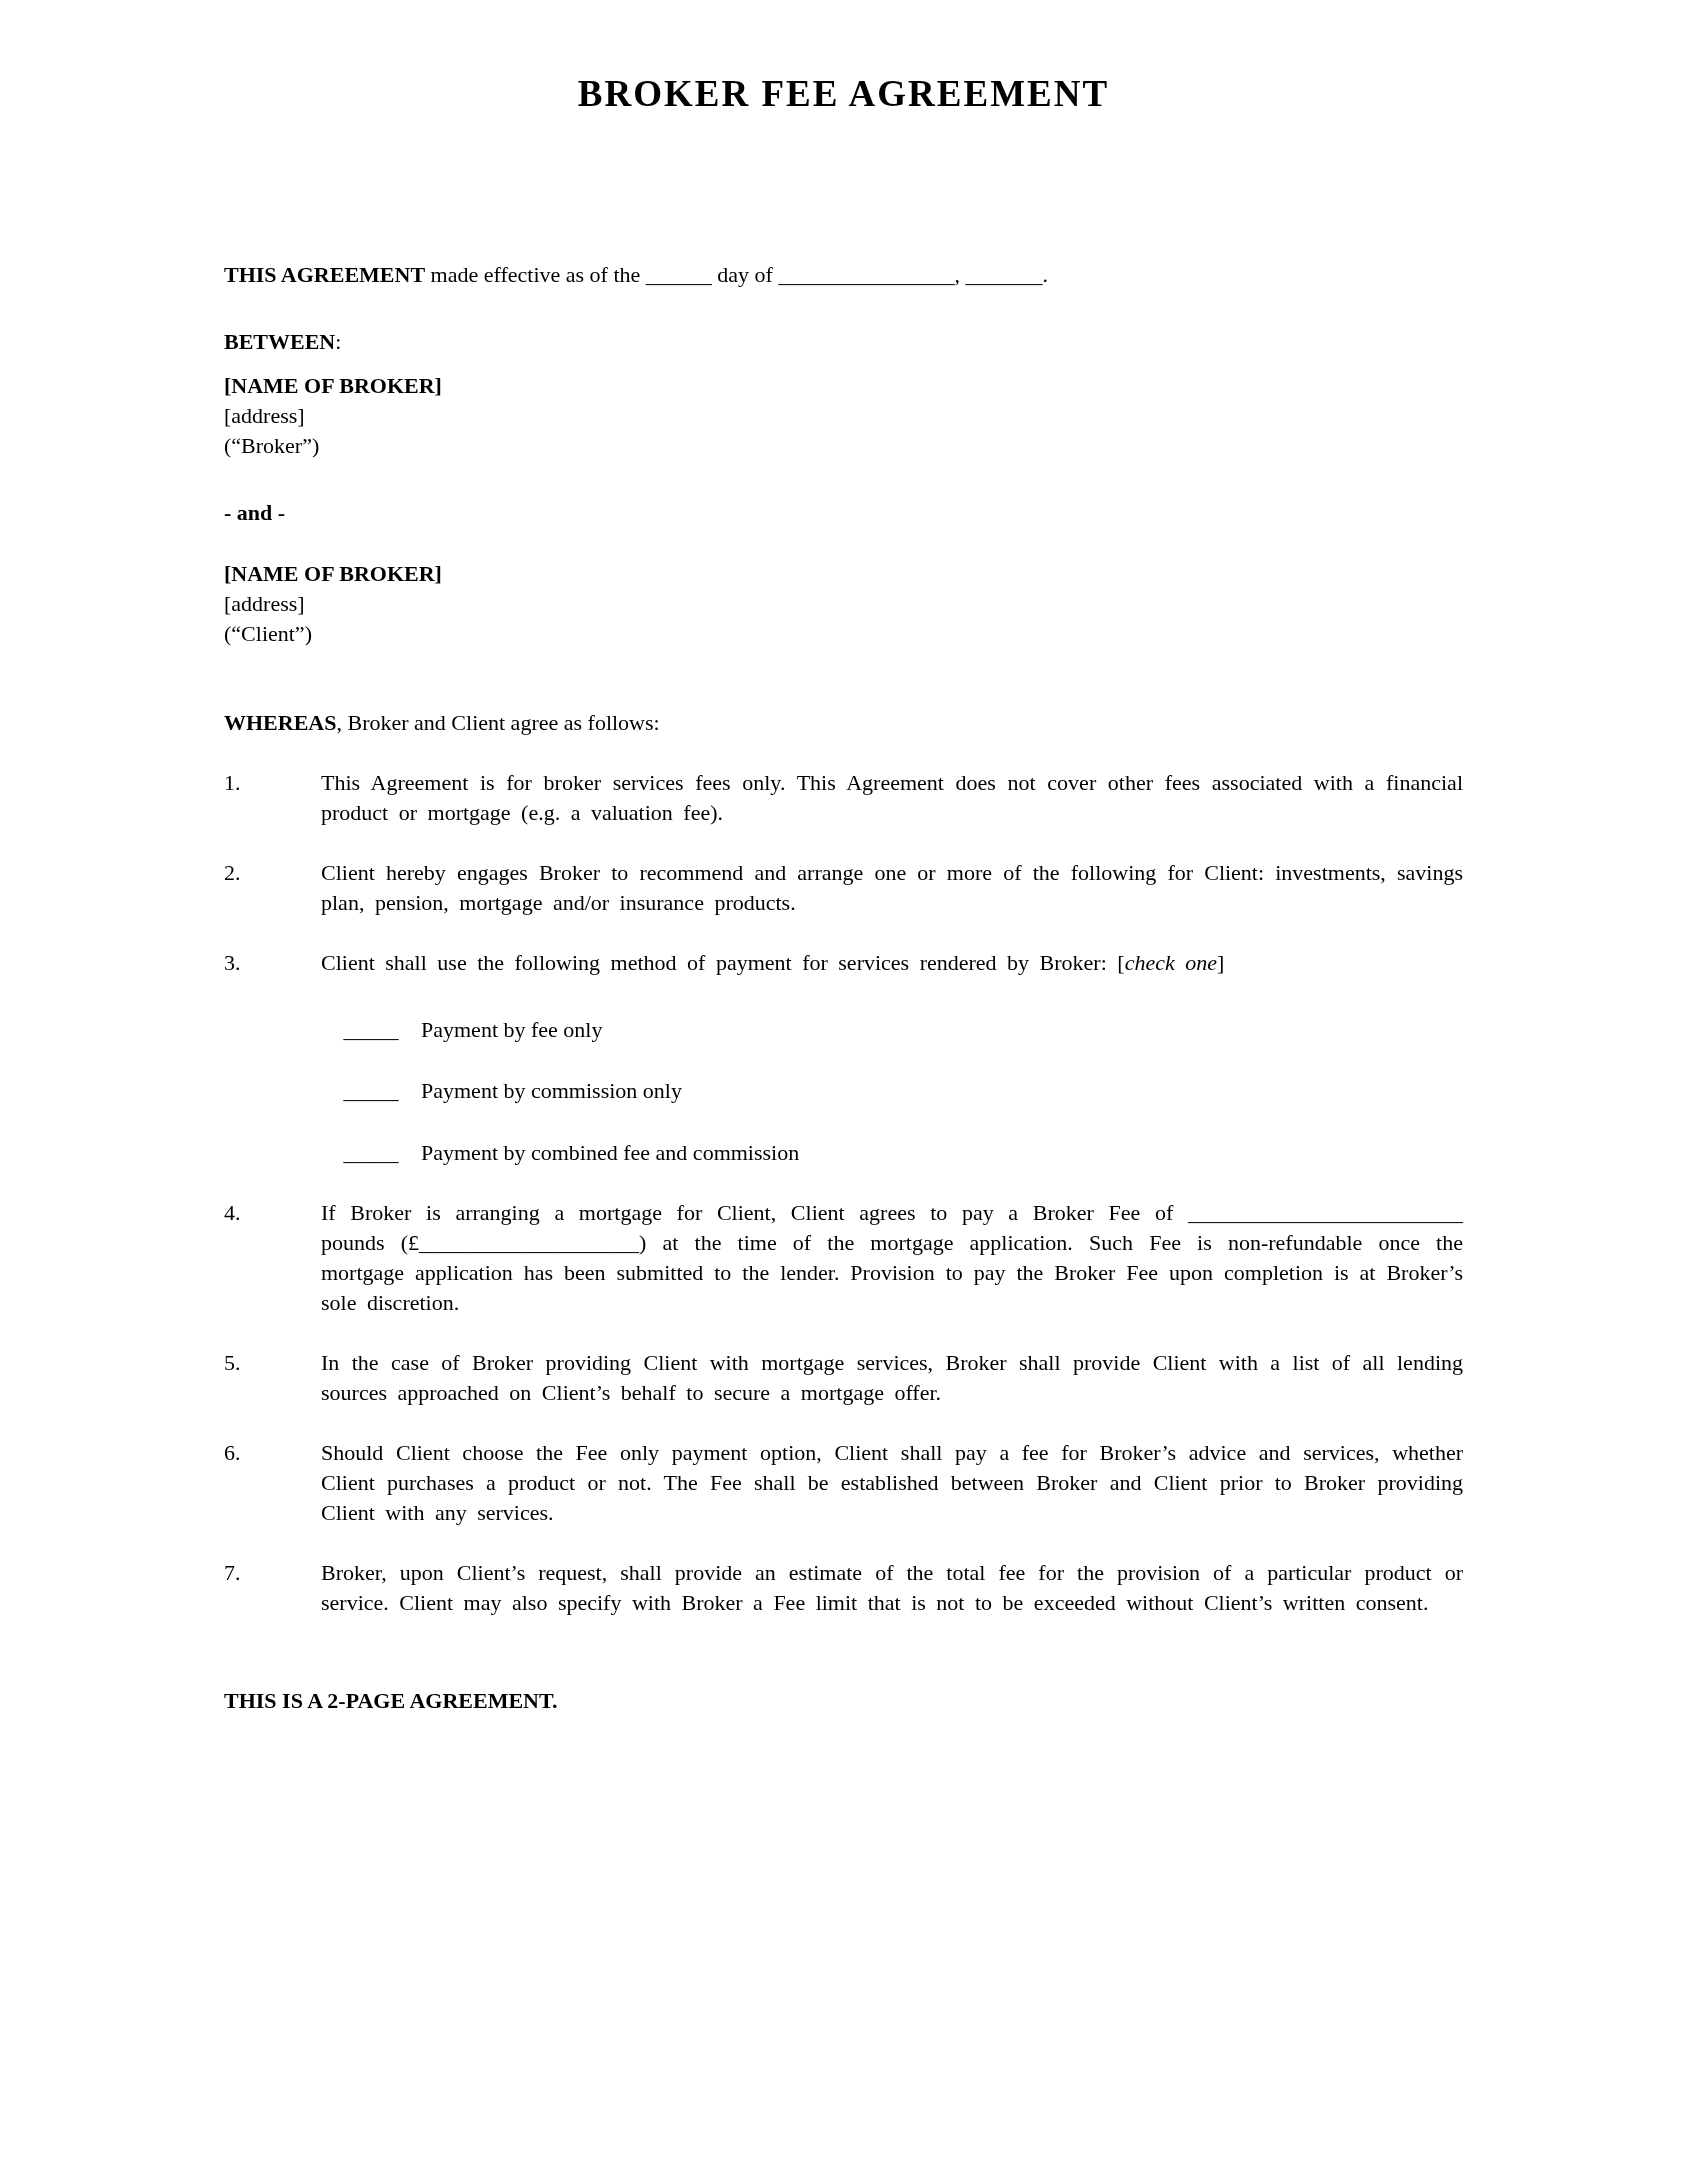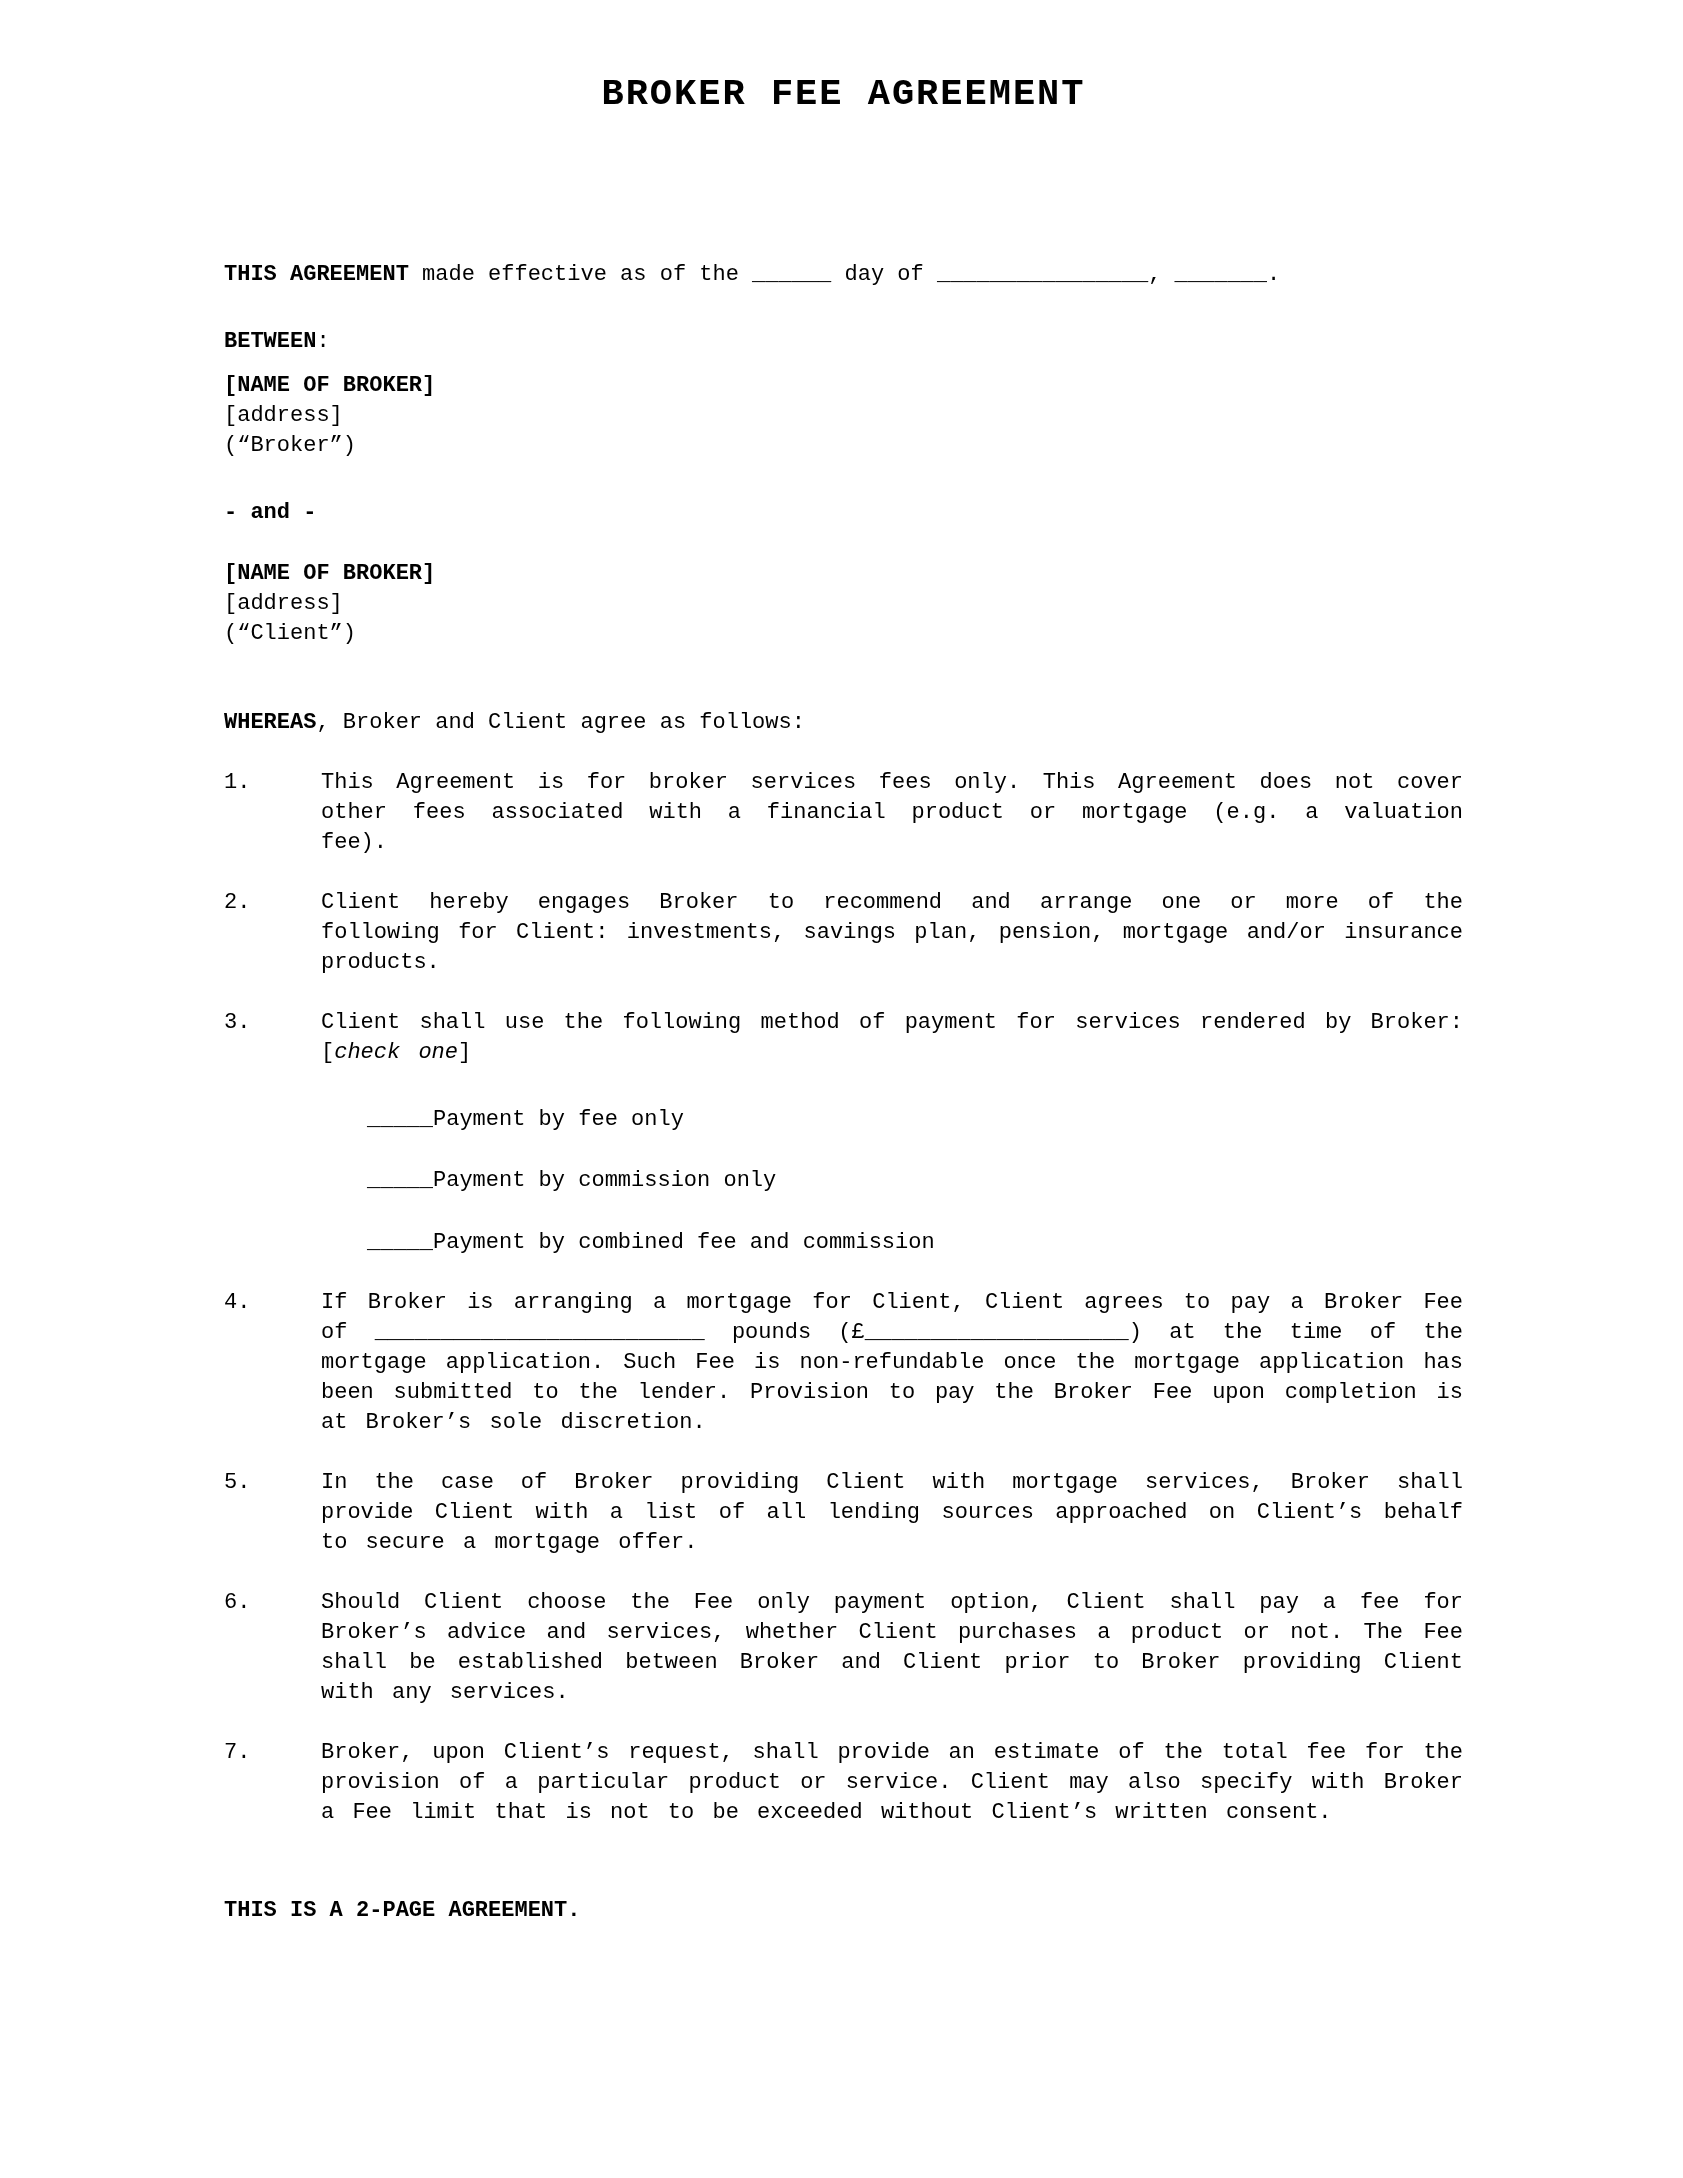--- a/index.html
+++ b/index.html
@@ -7,21 +7,21 @@
     padding: 0;
     background: #ffffff;
   }
   .page {
     position: relative;
     width: 1683px;
     height: 2178px;
     box-sizing: border-box;
     background: #ffffff;
     color: #000000;
-    font-family: Liberation Mono, monospace;
+    font-family: Liberation Serif, serif;
     font-size: 22px;
     line-height: 30px;
     padding: 71px 220px 0 224px;
     overflow: hidden;
   }
   .title {
     margin: 0;
     text-align: center;
     font-size: 37px;
     line-height: 46px;
@@ -47,22 +47,21 @@
     width: 97px;
   }
   .clause-text {
     flex: 1;
     text-align: justify;
     word-spacing: 5px;
   }
   .option-row {
     display: flex;
     word-spacing: normal;
-    text-align: right;
-    margin-left: 12px;
+    text-align: center;
   }
   .option-row.first { margin-top: 37px; }
   .option-row.mid { margin-top: 31px; }
   .option-row.last { margin-top: 32px; }
   .option-blank {
     flex: none;
     width: 100px;
   }
   .closing-line {
     margin-top: 68px;

